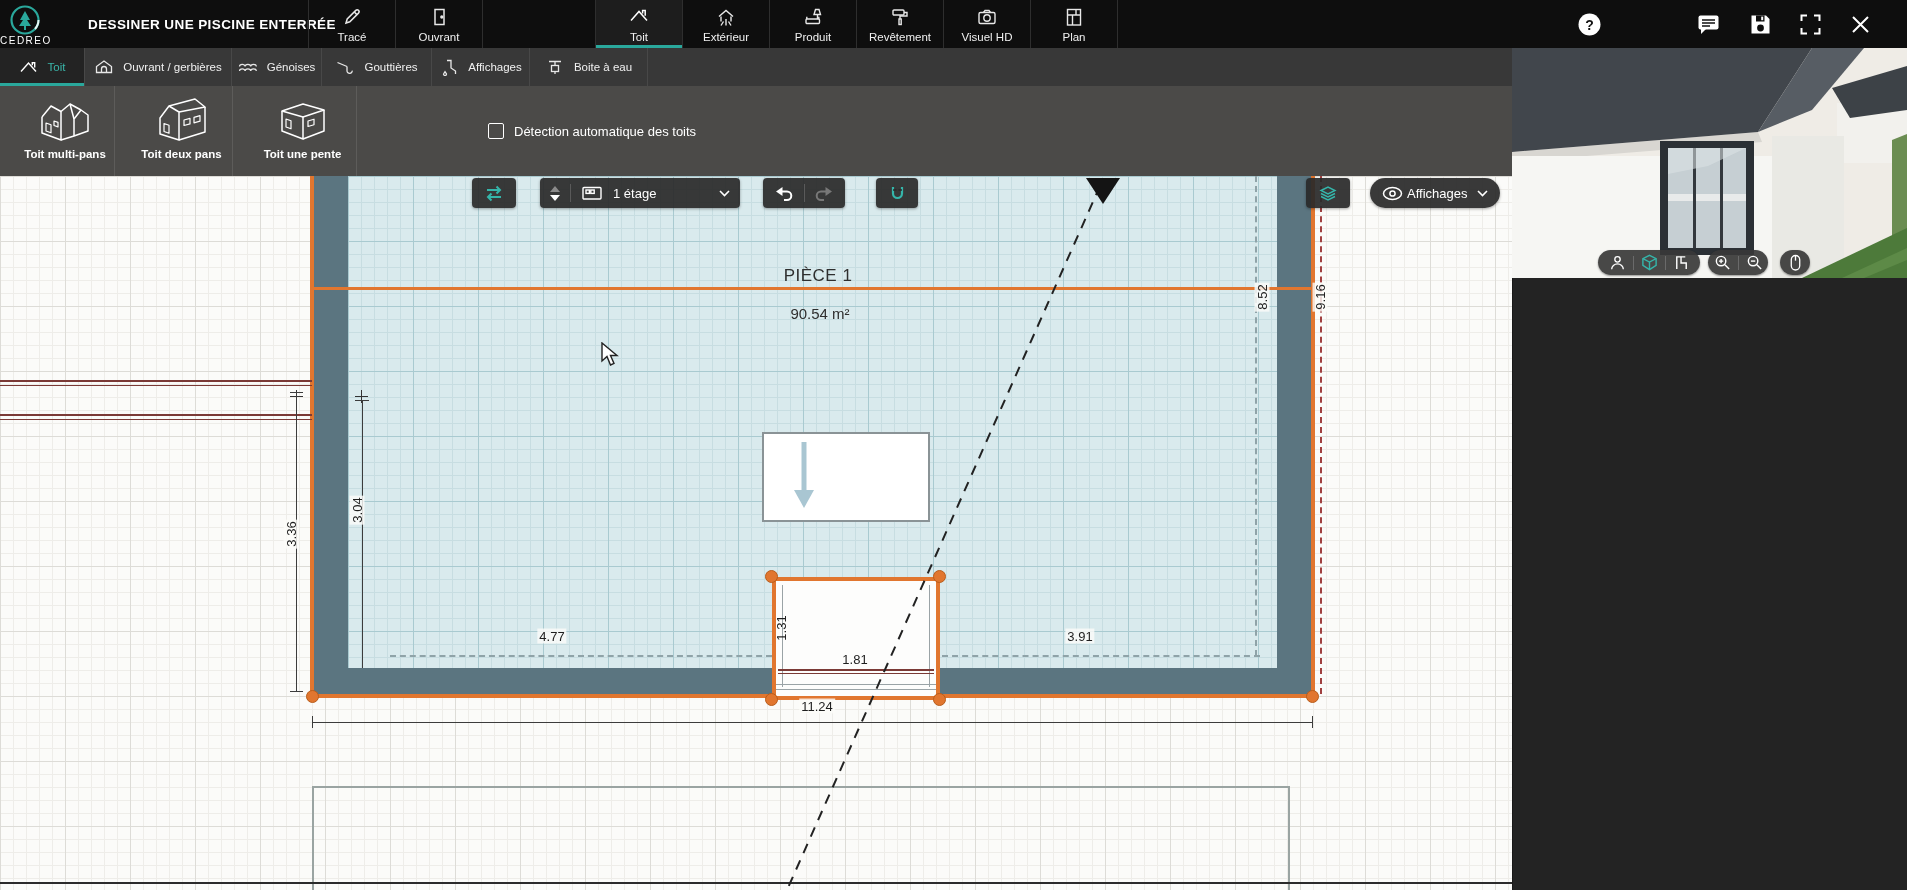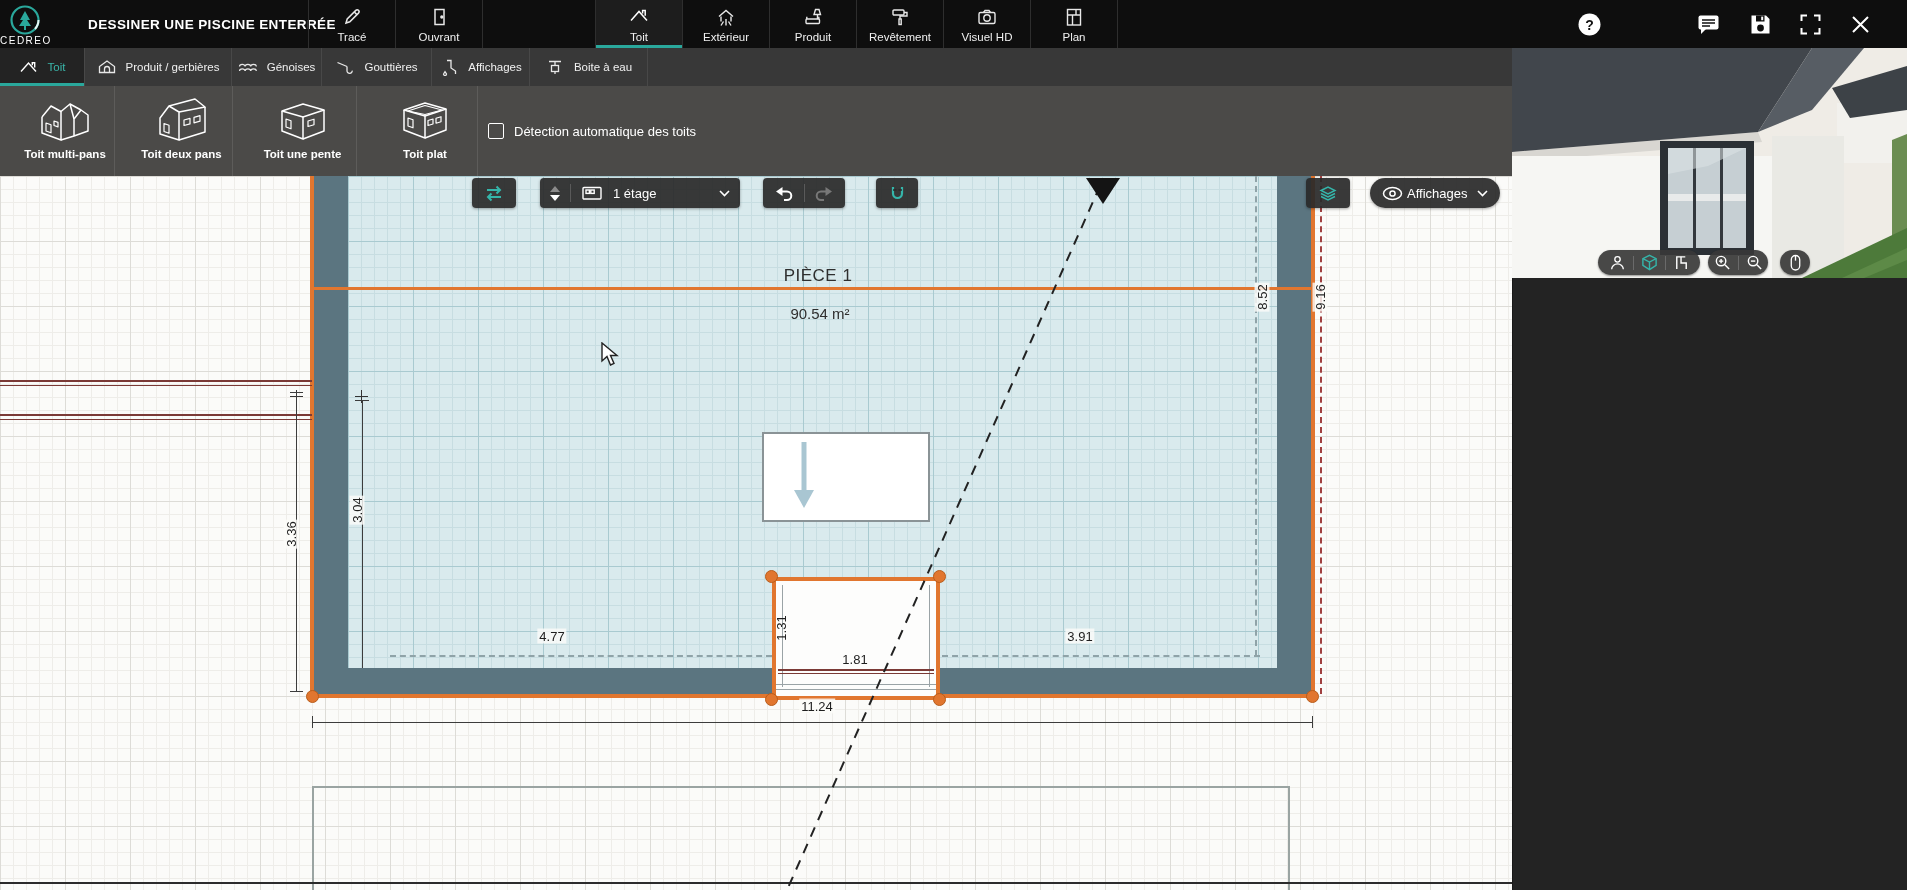--- a/index.html
+++ b/index.html
@@ -186,21 +186,21 @@
         <path d="M2 13.5 L9.5 5 L17 13.5"></path>
           <path d="M13.3 7.2 V4.8 h2.4 V9.5"></path>
       </svg>
       <span class="rlabel">Toit</span>
     </div>
     <div class="ritem" style="width:147px">
       <svg width="20" height="18" viewBox="0 0 20 18" fill="none" stroke="#e8e8e8" stroke-width="1.3">
         <path d="M2.5 14.5 V8.5 L10 3 L17.5 8.5 V14.5 Z"></path>
           <path d="M7.5 14.5 v-3.5 a2.5 2.5 0 0 1 5 0 v3.5"></path>
       </svg>
-      <span class="rlabel">Produit / gerbières</span>
+      <span class="rlabel">Ouvrant / gerbières</span>
     </div>
     <div class="ritem" style="width:90px">
       <svg width="20" height="18" viewBox="0 0 20 18" fill="none" stroke="#e8e8e8" stroke-width="1.2">
         <path d="M1.5 8.5 a2.8 2.2 0 0 1 5.6 0 a2.8 2.2 0 0 1 5.6 0 a2.8 2.2 0 0 1 5.6 0"></path>
         <path d="M1.5 13 a2.8 2.2 0 0 1 5.6 0 a2.8 2.2 0 0 1 5.6 0 a2.8 2.2 0 0 1 5.6 0"></path>
       </svg>
       <span class="rlabel">Génoises</span>
     </div>
     <div class="ritem" style="width:110px">
       <svg width="20" height="18" viewBox="0 0 20 18" fill="none" stroke="#e8e8e8" stroke-width="1.3">
@@ -250,32 +250,20 @@
     </div>
     <div class="rbtn" style="left:233px;width:124px">
       <svg width="62" height="48" viewBox="0 0 62 48" fill="none" stroke="#fff" stroke-width="1.5" stroke-linejoin="round">
         <path d="M10 16 L31 9 L52 15 L31 22 Z"></path>
         <path d="M10 16 V36 L31 44 V22"></path>
         <path d="M31 44 L52 36 V15"></path>
         <path d="M14 24 l5 1.8 v8 l-5 -1.8 Z" stroke-width="1.2"></path>
         <path d="M36 26 l6 -1.8 v5.5 l-6 1.8 Z" stroke-width="1.2"></path>
       </svg>
       <span class="rlbl">Toit une pente</span>
-    </div>
-    <div class="rbtn" style="left:357px;width:121px">
-      <svg width="62" height="48" viewBox="0 0 62 48" fill="none" stroke="#fff" stroke-width="1.5" stroke-linejoin="round">
-        <path d="M10 15 L31 8 L52 14 L31 21 Z"></path>
-        <path d="M14 16 L31 10.5 L48 15 L31 19.5 Z" stroke-width="1.1"></path>
-        <path d="M10 15 V35 L31 43 V21"></path>
-        <path d="M31 43 L52 35 V14"></path>
-        <path d="M14 23 l5 1.8 v8 l-5 -1.8 Z" stroke-width="1.2"></path>
-        <path d="M34 25.5 l5 -1.5 v5 l-5 1.5 Z" stroke-width="1.2"></path>
-        <path d="M42 23.2 l5 -1.5 v5 l-5 1.5 Z" stroke-width="1.2"></path>
-      </svg>
-      <span class="rlbl">Toit plat</span>
     </div>
     <div class="abs autodetect">
       <div class="checkbox"></div>
       <span>Détection automatique des toits</span>
     </div>
   </div>
 
   <div class="abs canvas">
 
     <div class="abs room"></div>

